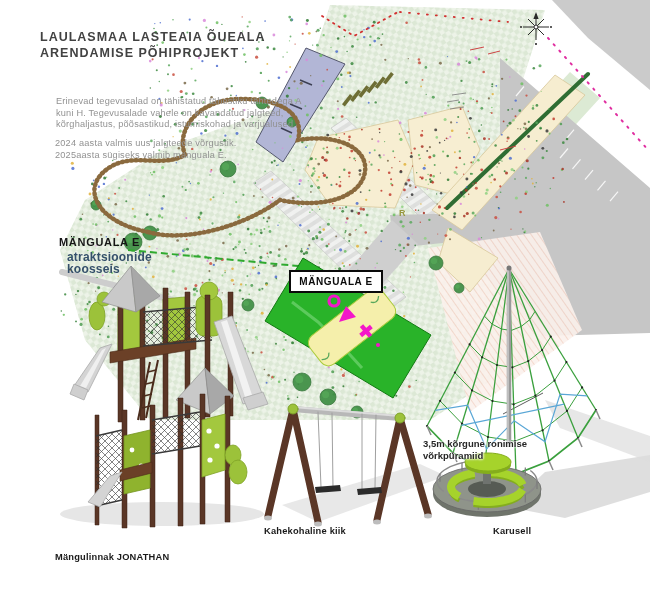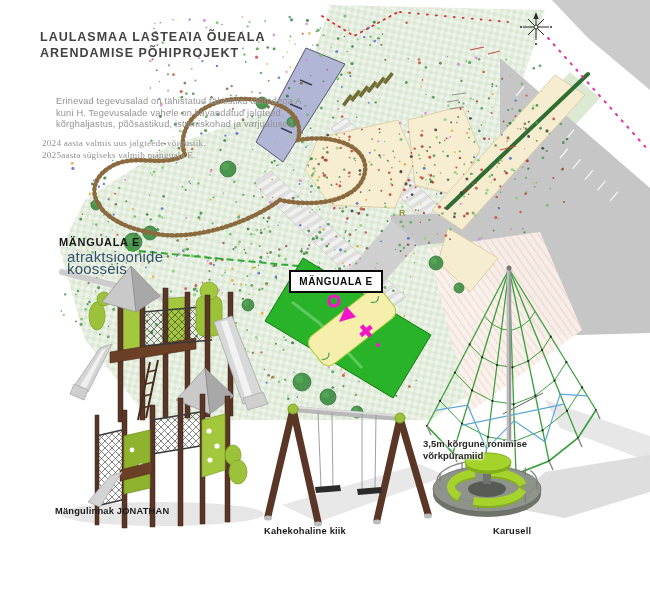--- a/index.html
+++ b/index.html
@@ -3,21 +3,21 @@
 <meta charset="utf-8">
 <style>
   html,body{margin:0;padding:0;background:#fff;}
   .poster{position:relative;width:650px;height:596px;background:#ffffff;overflow:hidden;
           font-family:"Liberation Sans","DejaVu Sans",sans-serif;}
   .abs{position:absolute;}
   .pre{white-space:pre-line;}
   .title{font-size:12.5px;font-weight:700;letter-spacing:1px;line-height:16px;color:#424242;}
   .body-text{font-size:9.2px;color:#929292;line-height:11.6px;letter-spacing:.2px;}
   .ann-title{font-size:11px;font-weight:700;letter-spacing:.7px;color:#161616;}
-  .ann-sub{font-size:15px;font-weight:400;color:#35506b;line-height:12px;letter-spacing:.2px;}
+  .ann-sub{font-size:12px;font-weight:700;color:#35506b;line-height:12px;letter-spacing:.2px;}
   .map-label{width:90px;height:19px;background:#ffffff;border:2px solid #0a0a0a;
              font-size:10px;font-weight:700;letter-spacing:.6px;color:#0a0a0a;
              display:flex;align-items:center;justify-content:center;}
   .pyr-note{font-size:9.5px;font-weight:700;color:#262626;line-height:12px;
             text-shadow:0 0 3px #fff,0 0 3px #fff,0 0 2px #fff;margin-top:32px;}
   .equip-label{font-size:9.3px;font-weight:700;color:#1a1a1a;letter-spacing:.2px;}
   svg{display:block;}
 </style>
 </head>
 <body>
@@ -1387,28 +1387,28 @@
         <ellipse cx="488" cy="462" rx="23" ry="9" fill="#a6d32b" stroke="#84ad1c" stroke-width="1"></ellipse>
       </g>
   </svg>
 
   <div class="abs title pre" style="left:40px;top:11px;width:270px;margin-top:18px;">LAULASMAA LASTEAIA ÕUEALA
 ARENDAMISE PÕHIPROJEKT</div>
 
   <div class="abs body-text pre" style="left:42px;top:96px;width:280px;margin-left:14px;">Erinevad tegevusalad on tähistatud tähestiku tähtedega A
 kuni H. Tegevusalade vahele on kavandatud jalgteed,
 kõrghaljastus, põõsastikud, istumiskohad ja varjualused.</div>
-  <div class="abs body-text pre" style="left:42px;top:138px;width:270px;font-family:Liberation Serif, serif;">2024 aasta valmis uus jalgteede võrgustik.
+  <div class="abs body-text pre" style="left:55px;top:138px;width:270px;">2024 aasta valmis uus jalgteede võrgustik.
 2025aasta sügiseks valmib mänguala E.</div>
 
   <div class="abs ann-title" style="left:59px;top:236px;">MÄNGUALA E</div>
   <div class="abs ann-sub pre" style="left:67px;top:251px;">atraktsioonide
 koosseis</div>
 
   <div class="abs map-label" style="left:289px;top:270px;">MÄNGUALA E</div>
 
   <div class="abs pyr-note pre" style="left:423px;top:406px;width:130px;">3,5m kõrgune ronimise
 võrkpüramiid</div>
 
-  <div class="abs equip-label" style="left:55px;top:506px;">Mängulinnak JONATHAN</div>
+  <div class="abs equip-label" style="left:55px;top:552px;">Mängulinnak JONATHAN</div>
   <div class="abs equip-label" style="left:264px;top:526px;">Kahekohaline kiik</div>
   <div class="abs equip-label" style="left:493px;top:526px;">Karusell</div>
 </div>
 
 </body></html>

